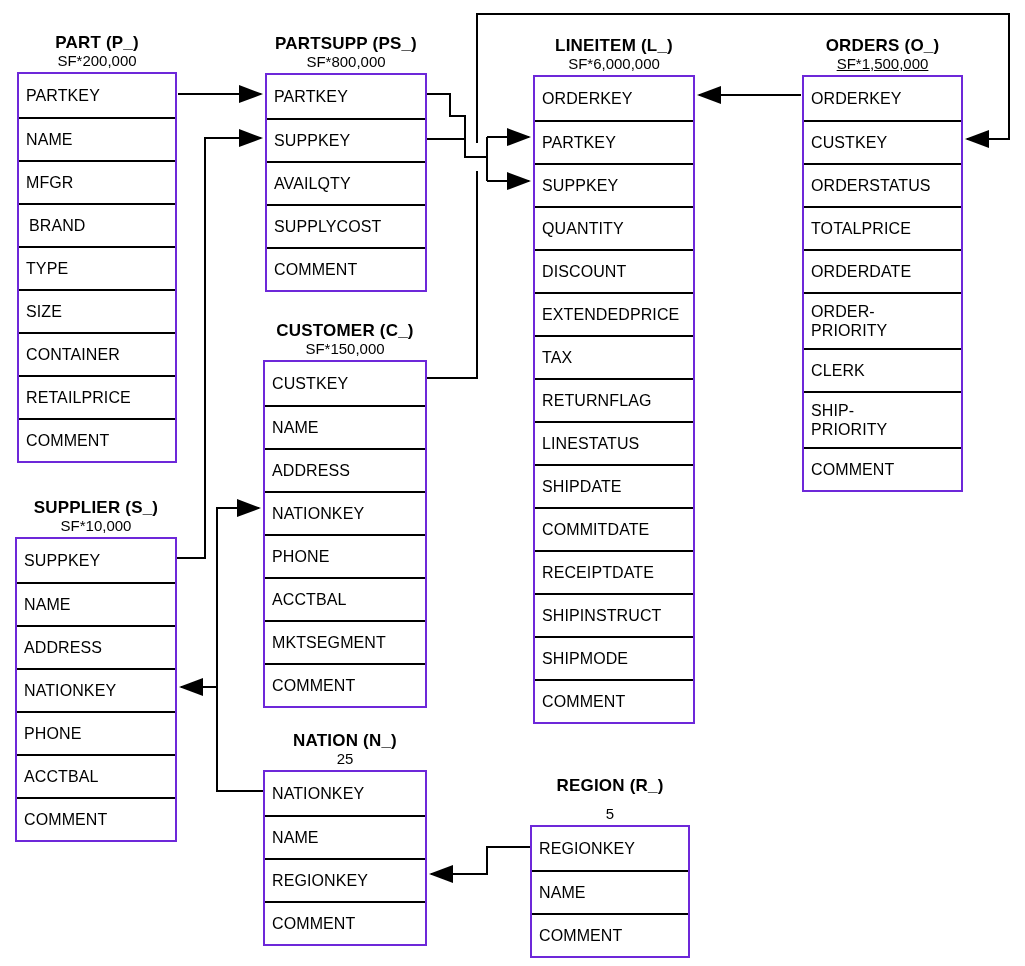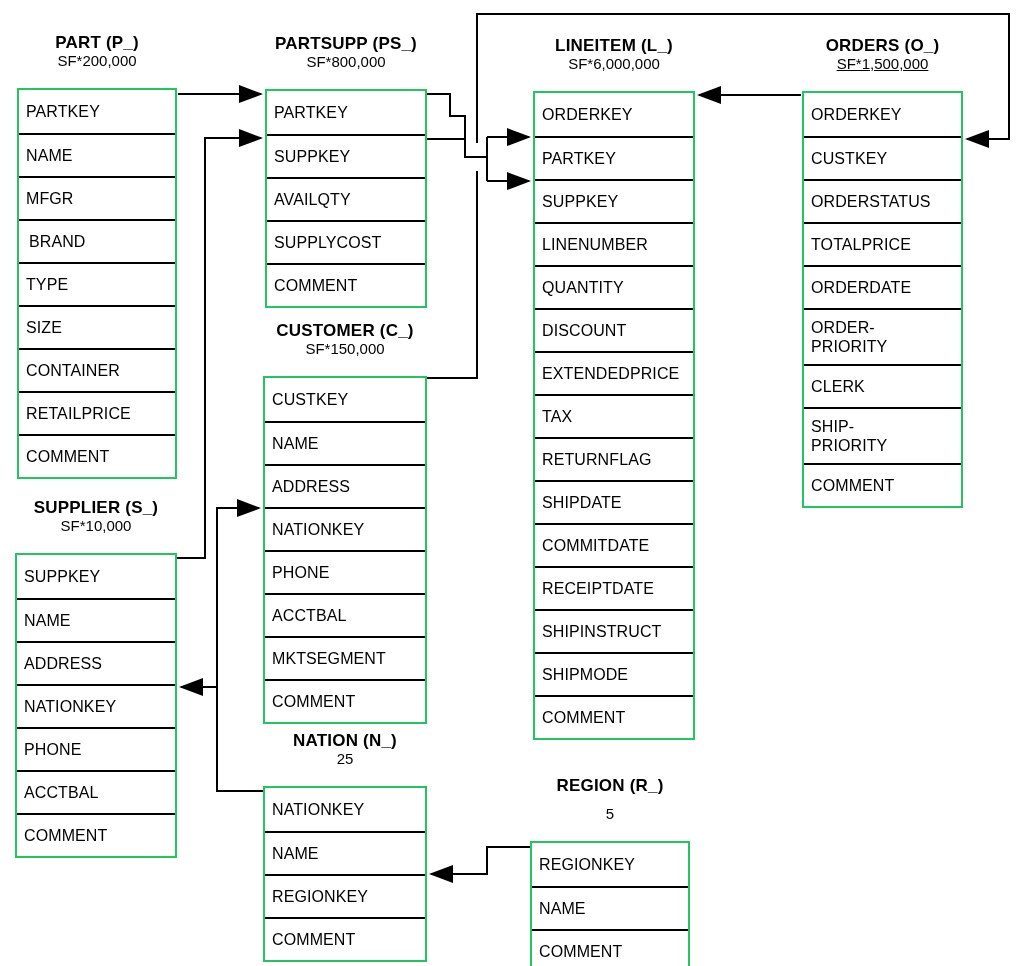--- a/index.html
+++ b/index.html
@@ -8,21 +8,21 @@
     font-family:"Liberation Sans",sans-serif;color:#000;overflow:hidden;
   }
   .tbl-title{
     position:absolute;font-weight:bold;font-size:17px;line-height:18px;
     text-align:center;letter-spacing:.2px;
   }
   .tbl-sub{
     position:absolute;font-size:15px;line-height:16px;text-align:center;
   }
   .tbl-box{
-    position:absolute;border:2px solid #22c55e;background:#fff;box-sizing:border-box;margin-top:16px;
+    position:absolute;border:2px solid #6d28d9;background:#fff;box-sizing:border-box;
   }
   .field-row{
     box-sizing:border-box;display:flex;align-items:center;
     padding-left:7px;font-size:16px;line-height:19px;white-space:pre-line;
     letter-spacing:.1px;overflow:hidden;
   }
   .field-row + .field-row{border-top:2px solid #000;}
   #wires{position:absolute;left:0;top:0;pointer-events:none;}
   .wire{stroke:#000;stroke-width:2;fill:none;}
 </style>
@@ -53,26 +53,26 @@
         <div class="field-row" style="height: 43px;">AVAILQTY</div>
         <div class="field-row" style="height: 43px;">SUPPLYCOST</div>
         <div class="field-row" style="height: 43px;">COMMENT</div>
       </div>
       <div class="tbl-title" style="left: 493px; top: 37px; width: 242px;">LINEITEM (L_)</div>
       <div class="tbl-sub" style="left: 493px; top: 56px; width: 242px;">SF*6,000,000</div>
       <div class="tbl-box" style="left: 533px; top: 75px; width: 162px;">
         <div class="field-row" style="height: 43px;">ORDERKEY</div>
         <div class="field-row" style="height: 43px;">PARTKEY</div>
         <div class="field-row" style="height: 43px;">SUPPKEY</div>
-        <div class="field-row" style="height: 43px;">LINENUMBER</div>
         <div class="field-row" style="height: 43px;">QUANTITY</div>
         <div class="field-row" style="height: 43px;">DISCOUNT</div>
         <div class="field-row" style="height: 43px;">EXTENDEDPRICE</div>
         <div class="field-row" style="height: 43px;">TAX</div>
         <div class="field-row" style="height: 43px;">RETURNFLAG</div>
+        <div class="field-row" style="height: 43px;">LINESTATUS</div>
         <div class="field-row" style="height: 43px;">SHIPDATE</div>
         <div class="field-row" style="height: 43px;">COMMITDATE</div>
         <div class="field-row" style="height: 43px;">RECEIPTDATE</div>
         <div class="field-row" style="height: 43px;">SHIPINSTRUCT</div>
         <div class="field-row" style="height: 43px;">SHIPMODE</div>
         <div class="field-row" style="height: 43px;">COMMENT</div>
       </div>
       <div class="tbl-title" style="left: 762px; top: 37px; width: 241px;">ORDERS (O_)</div>
       <div class="tbl-sub" style="left: 762px; top: 56px; width: 241px; text-decoration: underline;">SF*1,500,000</div>
       <div class="tbl-box" style="left: 802px; top: 75px; width: 161px;">

